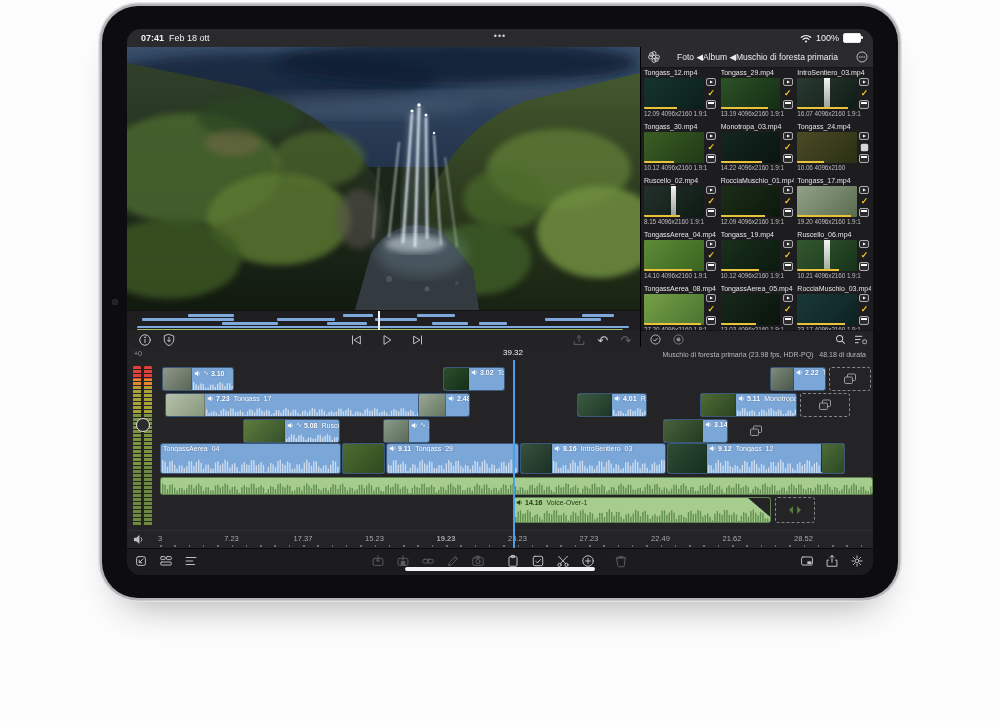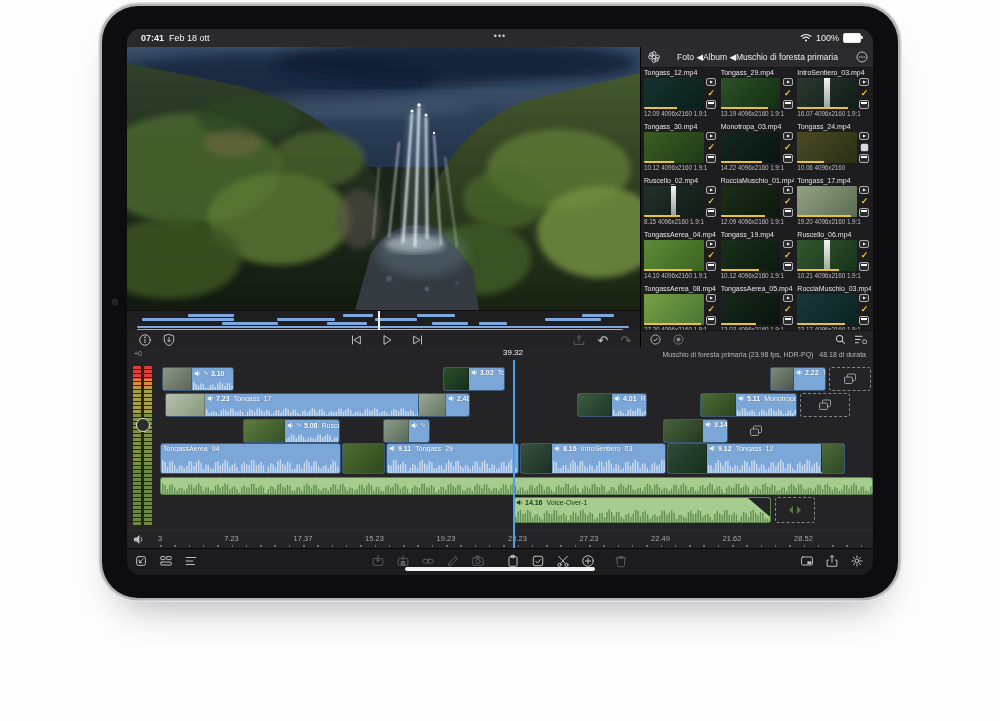--- a/index.html
+++ b/index.html
@@ -8,21 +8,21 @@
   
   .hw-btn{position:absolute;background:#c9cacd;border-radius:2px;box-shadow:inset 0 0 1px #8a8b8e;}
   .device{position:absolute;left:102px;top:6px;width:796px;height:592px;background:#0d0d10;border-radius:36px;
     box-shadow:0 0 0 2.5px #b2b4b8,0 0 0 4px #e2e3e5,0 24px 42px -20px rgba(0,0,0,.38);}
   .camera{position:absolute;left:10px;top:293px;width:6px;height:6px;border-radius:50%;background:#1c2026;box-shadow:inset 0 0 2px #3a4450;}
   .screen{position:absolute;left:25px;top:23px;width:746px;height:546px;background:#232325;border-radius:14px;overflow:hidden;}
   
   .statusbar{left:0;top:0;width:746px;height:18px;background:#2a2a2c;color:#f2f2f4;font-size:9px;}
   .statusbar .lft{position:absolute;left:14px;top:4px;}
   .statusbar .ctr{position:absolute;left:0;right:0;top:2px;text-align:center;color:#cfcfd2;letter-spacing:1px;}
-  .statusbar .rgt{position:absolute;right:12px;top:4px;display:flex;gap:4px;}
+  .statusbar .rgt{position:absolute;right:12px;top:4px;display:flex;align-items:center;gap:4px;}
   .batt{display:inline-block;width:16px;height:8px;border:1px solid #e8e8ea;border-radius:2px;background:#fff;position:relative;}
   .batt:after{content:"";position:absolute;right:-3px;top:2px;width:2px;height:3px;background:#e8e8ea;border-radius:0 1px 1px 0;}
   
   .preview{left:0;top:18px;width:513px;height:263px;background:#000;overflow:hidden;}
   
   .library{left:513px;top:18px;width:233px;height:300px;background:#1d1d1f;border-left:1px solid #000;}
   .lib-head{position:absolute;left:0;top:0;width:100%;height:20px;background:#2b2b2d;border-bottom:1px solid #151517;display:flex;align-items:center;}
   .lib-title{position:absolute;left:0;right:0;text-align:center;font-size:8.5px;color:#ececee;}
   .lib-grid{position:absolute;left:3px;top:22px;width:227px;height:262px;display:grid;grid-template-columns:repeat(3,1fr);grid-auto-rows:52px;column-gap:3px;row-gap:2px;}
   .mitem{position:relative;overflow:hidden;}
@@ -1800,21 +1800,21 @@
         <span class="rtick" style="left: 190.3px;"></span>
         <span class="rtick" style="left: 204.6px;"></span>
         <span class="rtick" style="left: 218.9px;"></span>
         <span class="rtick" style="left: 233.2px;"></span>
         <span class="rlabel" style="left: 247.5px;">15.23</span>
         <span class="rtick" style="left: 247.5px;"></span>
         <span class="rtick" style="left: 261.8px;"></span>
         <span class="rtick" style="left: 276.1px;"></span>
         <span class="rtick" style="left: 290.4px;"></span>
         <span class="rtick" style="left: 304.7px;"></span>
-        <span class="rlabel" style="left: 319px;">19.23</span>
+        <span class="rlabel" style="left: 319px; font-weight: bold;">19.23</span>
         <span class="rtick" style="left: 319px;"></span>
         <span class="rtick" style="left: 333.3px;"></span>
         <span class="rtick" style="left: 347.6px;"></span>
         <span class="rtick" style="left: 361.9px;"></span>
         <span class="rtick" style="left: 376.2px;"></span>
         <span class="rlabel" style="left: 390.5px;">23.23</span>
         <span class="rtick" style="left: 390.5px;"></span>
         <span class="rtick" style="left: 404.8px;"></span>
         <span class="rtick" style="left: 419.1px;"></span>
         <span class="rtick" style="left: 433.4px;"></span>

